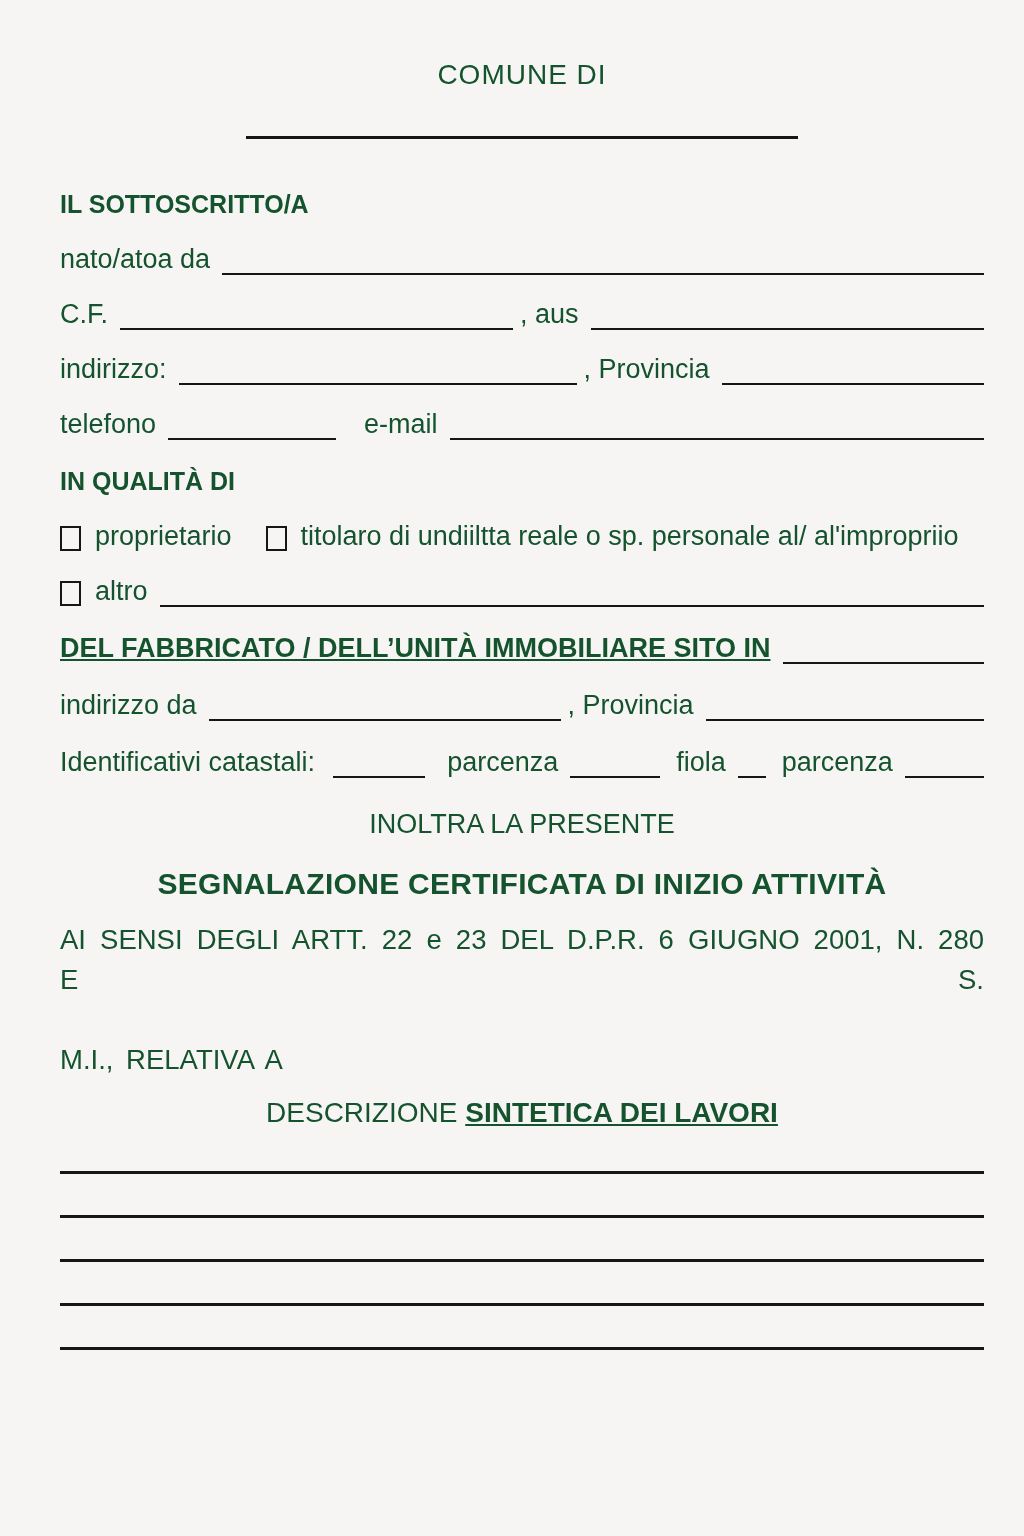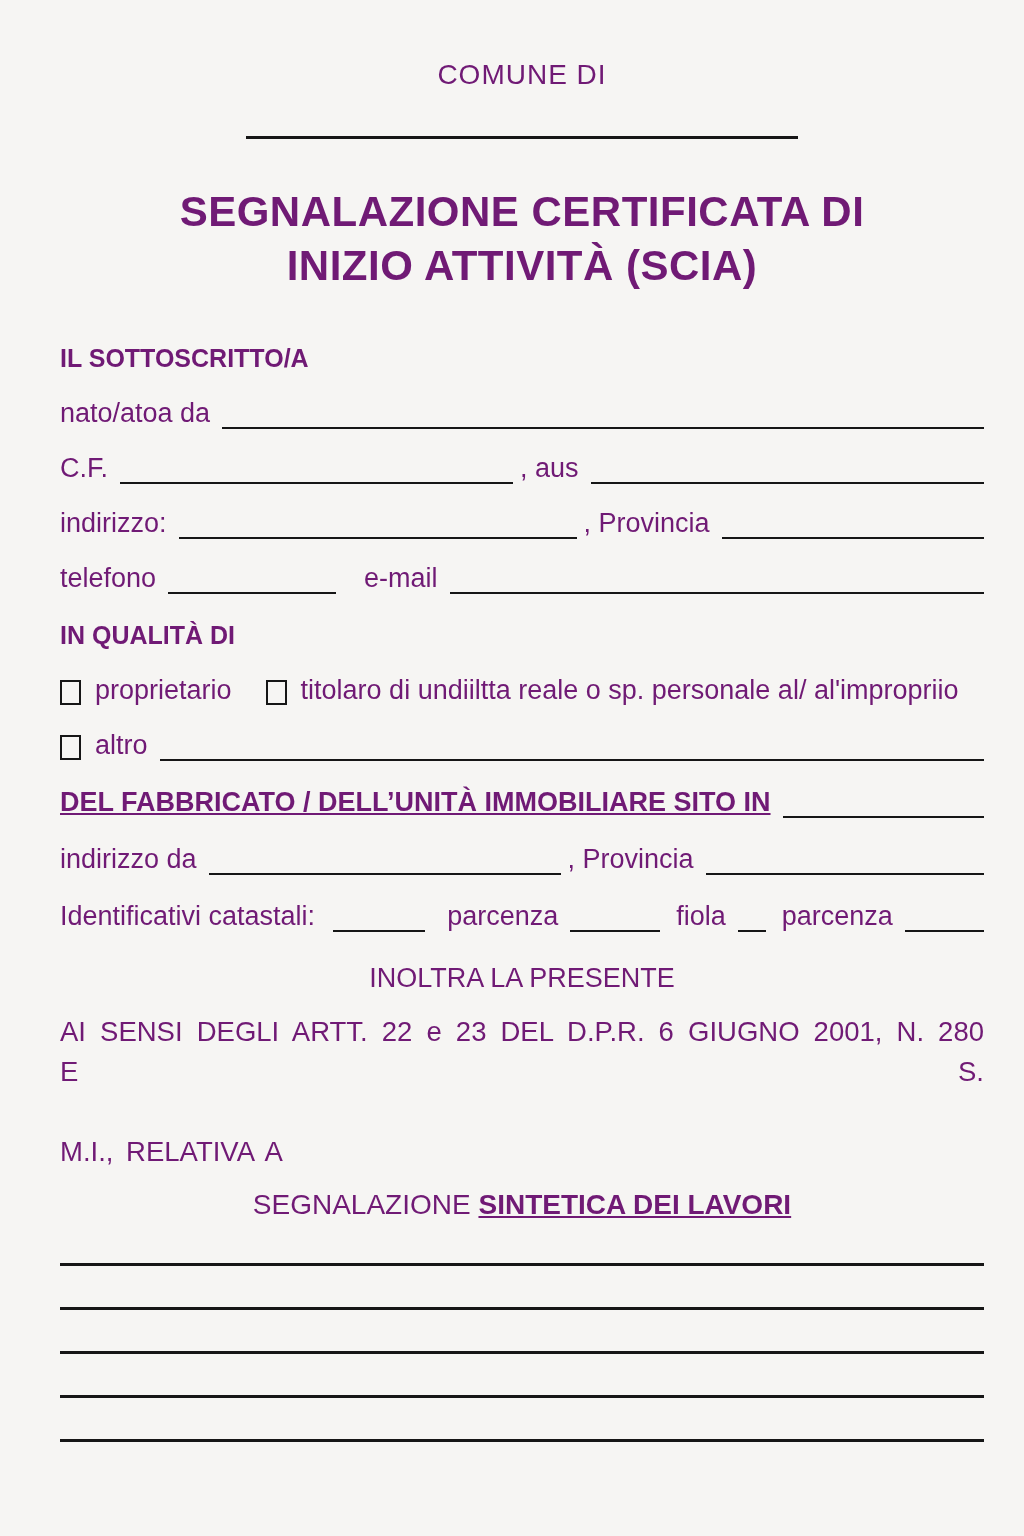--- a/index.html
+++ b/index.html
@@ -3,21 +3,21 @@
 <meta charset="utf-8">
 <style>
   * { margin: 0; padding: 0; box-sizing: border-box; }
   html, body { background: #e9e8e6; }
   .page {
     position: relative;
     width: 1024px;
     height: 1536px;
     margin: 0 auto;
     background: #f6f5f3;
-    color: #701a75;
+    color: #14532d;
     font-family: "Liberation Sans", "DejaVu Sans", sans-serif;
     padding: 58px 40px 0 60px;
     overflow: hidden;
   }
   .center { text-align: center; }
   .comune {
     font-size: 28px;
     line-height: 34px;
     letter-spacing: 1px;
   }
@@ -104,24 +104,20 @@
   }
 </style>
 </head>
 <body>
 
 <div class="page">
 
   <div class="center comune">COMUNE DI</div>
   <div class="comune-rule"></div>
 
-  <div class="center main-title">
-    <div>SEGNALAZIONE CERTIFICATA DI</div>
-    <div>INIZIO ATTIVITÀ (SCIA)</div>
-  </div>
 
   <div class="sec-heading">IL SOTTOSCRITTO/A</div>
 
   <div class="frow">
     <span class="lbl">nato/atoa da</span>
     <span class="blank grow"></span>
   </div>
 
   <div class="frow">
     <span class="lbl">C.F.</span>
@@ -181,28 +177,29 @@
     <span class="lbl" style="margin-left:22px;">parcenza</span>
     <span class="blank" style="width:90px;"></span>
     <span class="lbl" style="margin-left:16px;">fiola</span>
     <span class="blank" style="width:28px;"></span>
     <span class="lbl" style="margin-left:16px;">parcenza</span>
     <span class="blank grow"></span>
   </div>
 
   <div class="center inoltra">INOLTRA LA PRESENTE</div>
 
+  <div class="center scia-mid">SEGNALAZIONE CERTIFICATA DI INIZIO ATTIVITÀ</div>
 
   <div class="legal">
     <span class="just-line">AI SENSI DEGLI ARTT. 22 e 23 DEL D.P.R. 6 GIUGNO 2001, N. 280 E S.</span>
     <span class="last-line">M.I., RELATIVA A</span>
   </div>
 
   <div class="center descr">
-    <span>SEGNALAZIONE </span><span class="bold">SINTETICA DEI LAVORI</span>
+    <span>DESCRIZIONE </span><span class="bold">SINTETICA DEI LAVORI</span>
   </div>
 
   <div class="rules" id="description-rules">
       <div class="rule"></div>
       <div class="rule"></div>
       <div class="rule"></div>
       <div class="rule"></div>
       <div class="rule"></div>
     </div>
 

